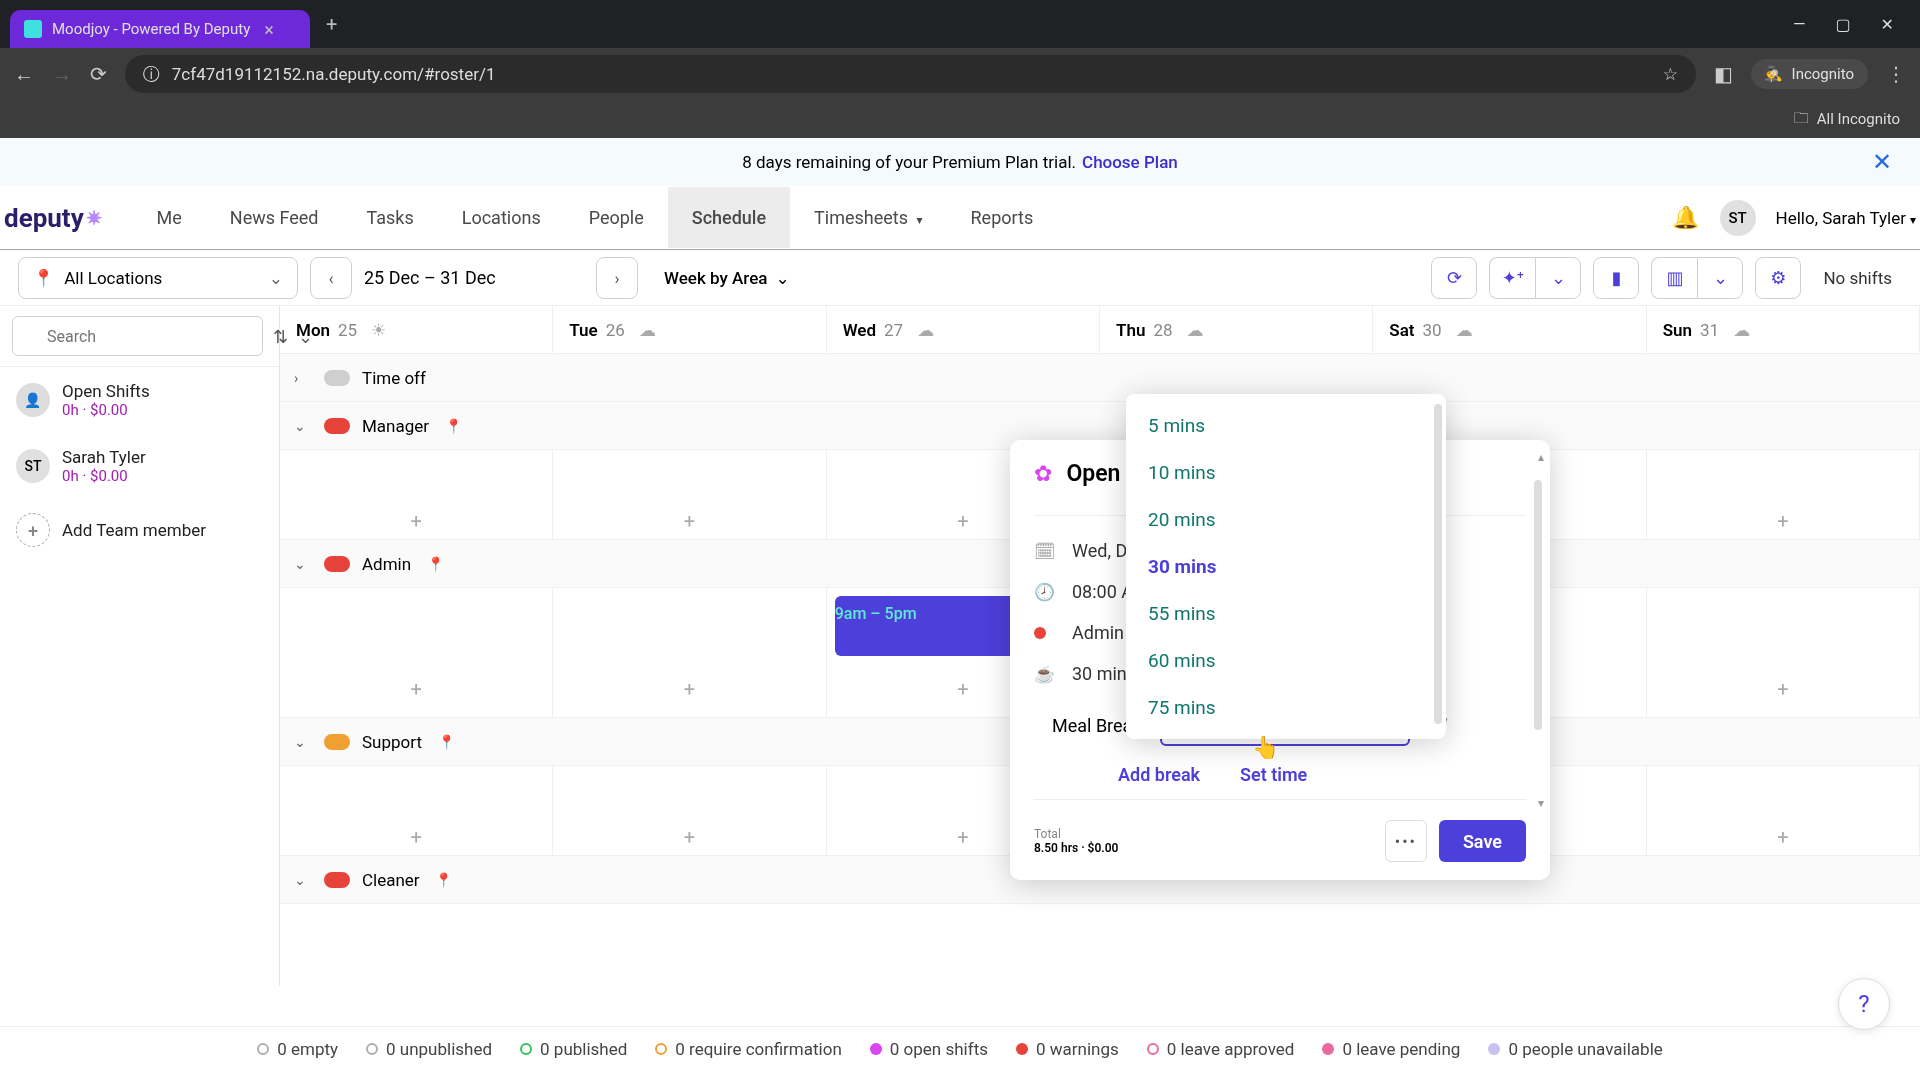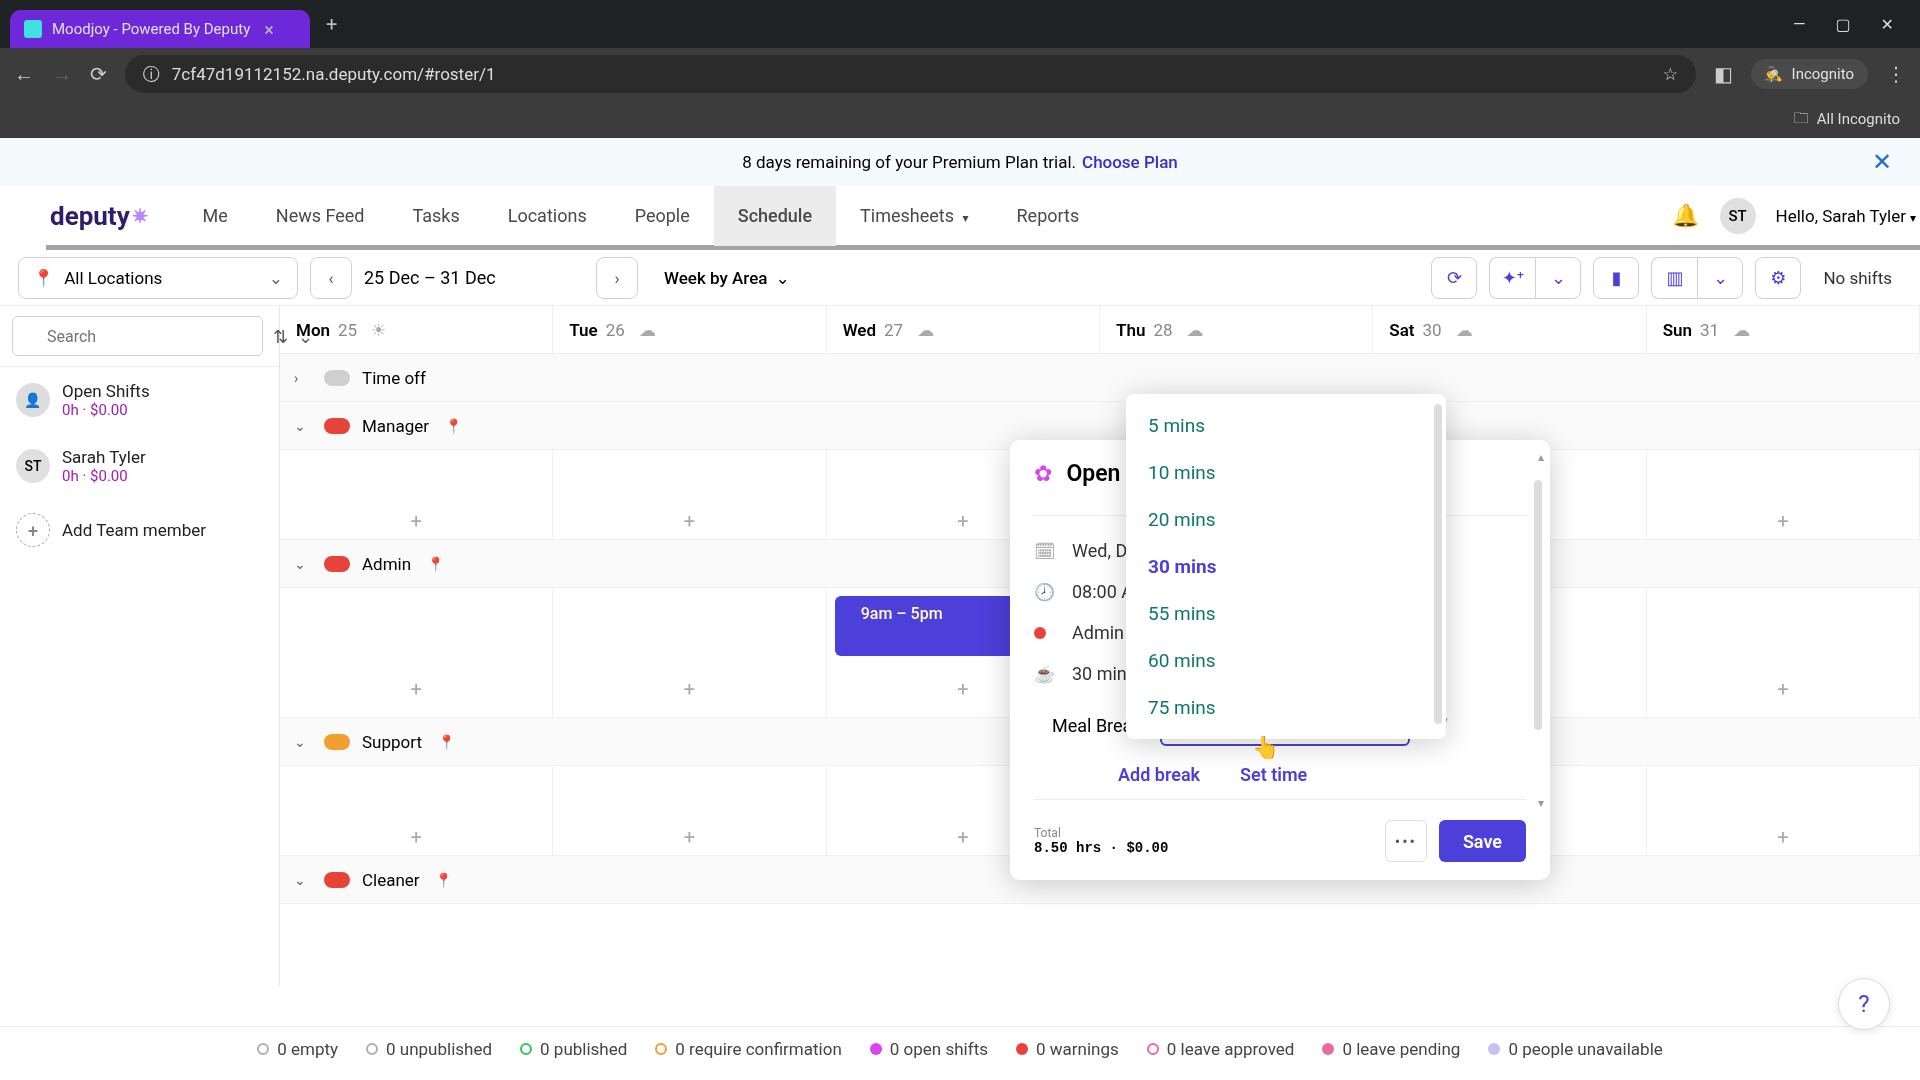--- a/index.html
+++ b/index.html
@@ -20,21 +20,21 @@
 .url-box .star { margin-left: auto; }
 .incognito-badge { display: flex; align-items: center; gap: 8px; background: #4a4a4a; padding: 6px 14px; border-radius: 20px; font-size: 15px; }
 .bookmarks-bar { height: 38px; background: #3c3c3c; display: flex; align-items: center; justify-content: flex-end; padding: 0 20px; font-size: 15px; color: #ddd; gap: 8px; }
 
 
 .trial-banner { background: #f5fafd; padding: 14px 20px; display: flex; align-items: center; justify-content: center; position: relative; font-size: 17px; }
 .trial-banner a { color: #3a2dc9; text-decoration: none; font-weight: 500; margin-left: 6px; }
 .trial-banner .close-x { position: absolute; right: 28px; color: #2b6ad9; font-size: 24px; cursor: pointer; }
 
 
-.app-header { height: 64px; display: flex; align-items: center; padding: 0 4px; border-bottom: 5px solid #a3a3a3; margin-left: 46px; }
+.app-header { height: 64px; display: flex; align-items: center; padding: 0 4px; border-bottom: 1px solid #a3a3a3; }
 .logo { font-size: 26px; font-weight: 700; color: #2b1f6b; display: flex; align-items: center; }
 .logo .star-ast { color: #b58aff; font-size: 20px; margin-left: 2px; }
 .main-nav { display: flex; margin-left: 30px; gap: 0; }
 .main-nav .nav-item { padding: 20px 24px; font-size: 18px; color: #4a4a4a; cursor: pointer; }
 .main-nav .nav-item.active { background: #ececec; font-weight: 500; }
 .header-right { margin-left: auto; display: flex; align-items: center; gap: 20px; }
 .bell-icon { font-size: 22px; }
 .avatar-circle { width: 36px; height: 36px; border-radius: 50%; background: #e0e0e0; display: flex; align-items: center; justify-content: center; font-size: 15px; font-weight: 500; }
 .hello { font-size: 17px; }
 .caret-down { font-size: 12px; margin-left: 4px; }
@@ -84,21 +84,21 @@
 .section-row .dot { width: 26px; height: 16px; border-radius: 10px; }
 .section-row .label { font-size: 17px; }
 .section-row .loc-pin { color: #aaa; font-size: 14px; margin-left: 4px; }
 .dot.gray { background: #cfcfcf; }
 .dot.red { background: #e8433a; }
 .dot.orange { background: #f0a030; }
 
 .shift-cells { display: flex; height: 90px; border-bottom: 1px solid #f0f0f0; }
 .shift-cell { flex: 1; border-right: 1px solid #f0f0f0; position: relative; display: flex; align-items: flex-end; justify-content: center; padding-bottom: 6px; }
 .plus-add { color: #aaa; font-size: 20px; cursor: pointer; }
-.shift-block { position: absolute; top: 8px; left: 8px; right: 13px; height: 60px; background: #4d3fd9; border-radius: 6px; color: #fef9c3; padding: 8px 26px; font-size: 16px; font-weight: 500; }
+.shift-block { position: absolute; top: 8px; left: 8px; right: 13px; height: 60px; background: #4d3fd9; border-radius: 6px; color: #5eead4; padding: 8px 0; font-size: 16px; font-weight: 500; }
 .shift-block .badge { position: absolute; bottom: 6px; right: 8px; background: rgba(255,255,255,0.25); font-size: 11px; padding: 2px 6px; border-radius: 3px; letter-spacing: 0.5px; }
 
 .shift-cells.tall { height: 130px; }
 .shift-cells.tall .plus-add { align-self: flex-end; margin-bottom: 10px; }
 
 
 .shift-panel { position: absolute; top: 440px; right: 370px; width: 540px; background: #fff; border-radius: 10px; box-shadow: 0 4px 30px rgba(0,0,0,0.2); padding: 20px 0 18px; z-index: 10; }
 .panel-header { display: flex; align-items: center; gap: 14px; padding: 0 24px 14px; }
 .panel-header .ico { color: #d946ef; font-size: 22px; }
 .panel-header .title { font-size: 23px; font-weight: 600; }
@@ -107,21 +107,21 @@
 .panel-row .dash { margin: 0 8px; color: #888; }
 .admin-dot { width: 12px; height: 12px; border-radius: 50%; background: #e8433a; display: inline-block; }
 .break-row { display: flex; align-items: center; gap: 18px; padding: 10px 24px; font-size: 18px; }
 .break-links { display: flex; gap: 40px; padding: 8px 24px 0 108px; }
 .break-links a { color: #4d3fd9; font-weight: 600; text-decoration: none; font-size: 18px; }
 .meal-input { border: 2px solid #4d3fd9; border-radius: 6px; height: 42px; padding: 0 12px; font-size: 17px; width: 250px; }
 .trash-icon { color: #888; font-size: 18px; cursor: pointer; }
 .panel-sep { border: none; border-top: 1px solid #eee; margin: 14px 24px; }
 .panel-footer { display: flex; align-items: center; padding: 6px 24px 0; }
 .total-box .tl { font-size: 12px; color: #888; }
-.total-box .tv { font-size: 14px; font-weight: 600; font-family: Liberation Mono, monospace; }
+.total-box .tv { font-size: 12px; font-weight: 600; }
 .panel-footer .spacer { flex: 1; }
 .more-btn { width: 42px; height: 42px; border: 1px solid #ddd; border-radius: 6px; display: flex; align-items: center; justify-content: center; color: #555; margin-right: 12px; cursor: pointer; letter-spacing: 2px; }
 .save-btn { background: #4d3fd9; color: #fff; border: none; border-radius: 6px; height: 42px; padding: 0 24px; font-size: 18px; font-weight: 600; cursor: pointer; }
 .panel-scroll-ind { position: absolute; right: 8px; top: 40px; width: 8px; height: 250px; background: #ddd; border-radius: 4px; }
 .panel-scroll-chev { position: absolute; right: 6px; top: 10px; color: #999; font-size: 12px; }
 .panel-scroll-chev2 { position: absolute; right: 6px; bottom: 70px; color: #999; font-size: 12px; }
 
 
 .duration-dropdown { position: absolute; top: 394px; right: 474px; width: 320px; background: #fff; border-radius: 8px; box-shadow: 0 4px 30px rgba(0,0,0,0.2); padding: 8px 0; z-index: 20; max-height: 356px; overflow: hidden; }
 .duration-dropdown .opt { padding: 12px 22px; font-size: 19px; color: #0f766e; cursor: pointer; }

